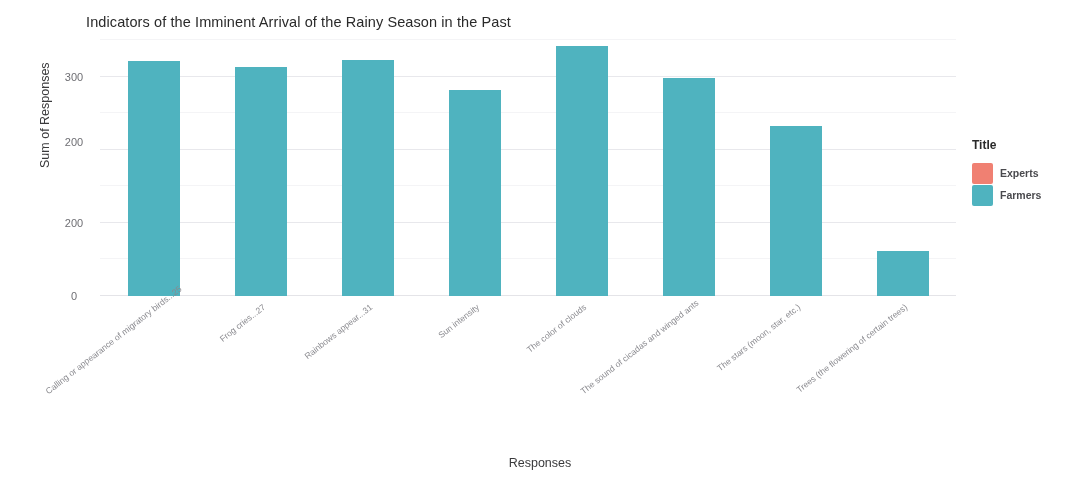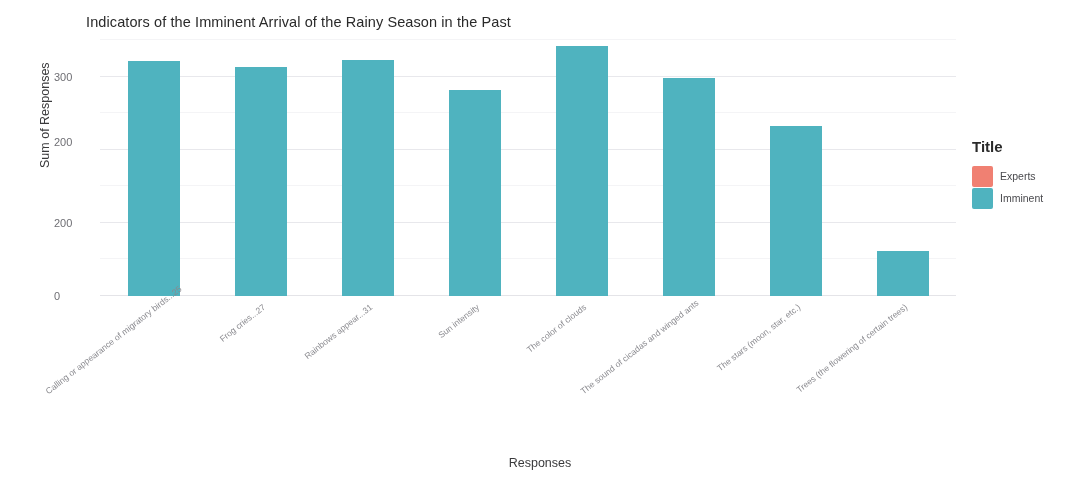--- a/index.html
+++ b/index.html
@@ -32,21 +32,21 @@
     position: absolute; left: 0; width: 100%;
     height: 1px; background: #ededf0;
   }
   .axis-base {
     position: absolute; left: 0; bottom: 0; width: 100%;
     height: 1px; background: #e4e4e8;
   }
   .ylabel-tick {
     position: absolute;
     width: 40px;
-    text-align: left;
+    text-align: center;
     font-size: 11px;
     color: #6e6e73;
     transform: translateY(-50%);
   }
   .yaxis-title {
     position: absolute;
     left: 38px; top: 168px;
     font-size: 12.5px;
     color: #3a3a3c;
     transform: rotate(-90deg);
@@ -80,29 +80,30 @@
     color: #3a3a3c;
   }
 
   
   #legend {
     position: absolute;
     left: 972px; top: 138px;
     width: 100px;
   }
   .legend-title {
-    font-size: 15px;
+    font-size: 12px;
     color: #2a2a2a;
     font-weight: bold;
     margin-bottom: 10px;
   }
   .legend-row {
     display: flex;
     align-items: center;
     height: 22px;
+    font-weight: bold;
   }
   .legend-swatch {
     width: 21px; height: 21px;
     border-radius: 2px;
     margin-right: 7px;
     flex: 0 0 auto;
   }
   .legend-label {
     font-size: 10.5px;
     color: #4a4a4e;
@@ -164,18 +165,18 @@
 
   <div id="legend">
     <div class="legend-title">Title</div>
     <div id="legend-rows">
         <div class="legend-row">
           <span class="legend-swatch" style="background: rgb(240, 128, 114);"></span>
           <span class="legend-label">Experts</span>
         </div>
         <div class="legend-row">
           <span class="legend-swatch" style="background: rgb(79, 179, 191);"></span>
-          <span class="legend-label">Imminent</span>
+          <span class="legend-label">Farmers</span>
         </div>
       </div>
   </div>
 
 </div>
 
 </body></html>

